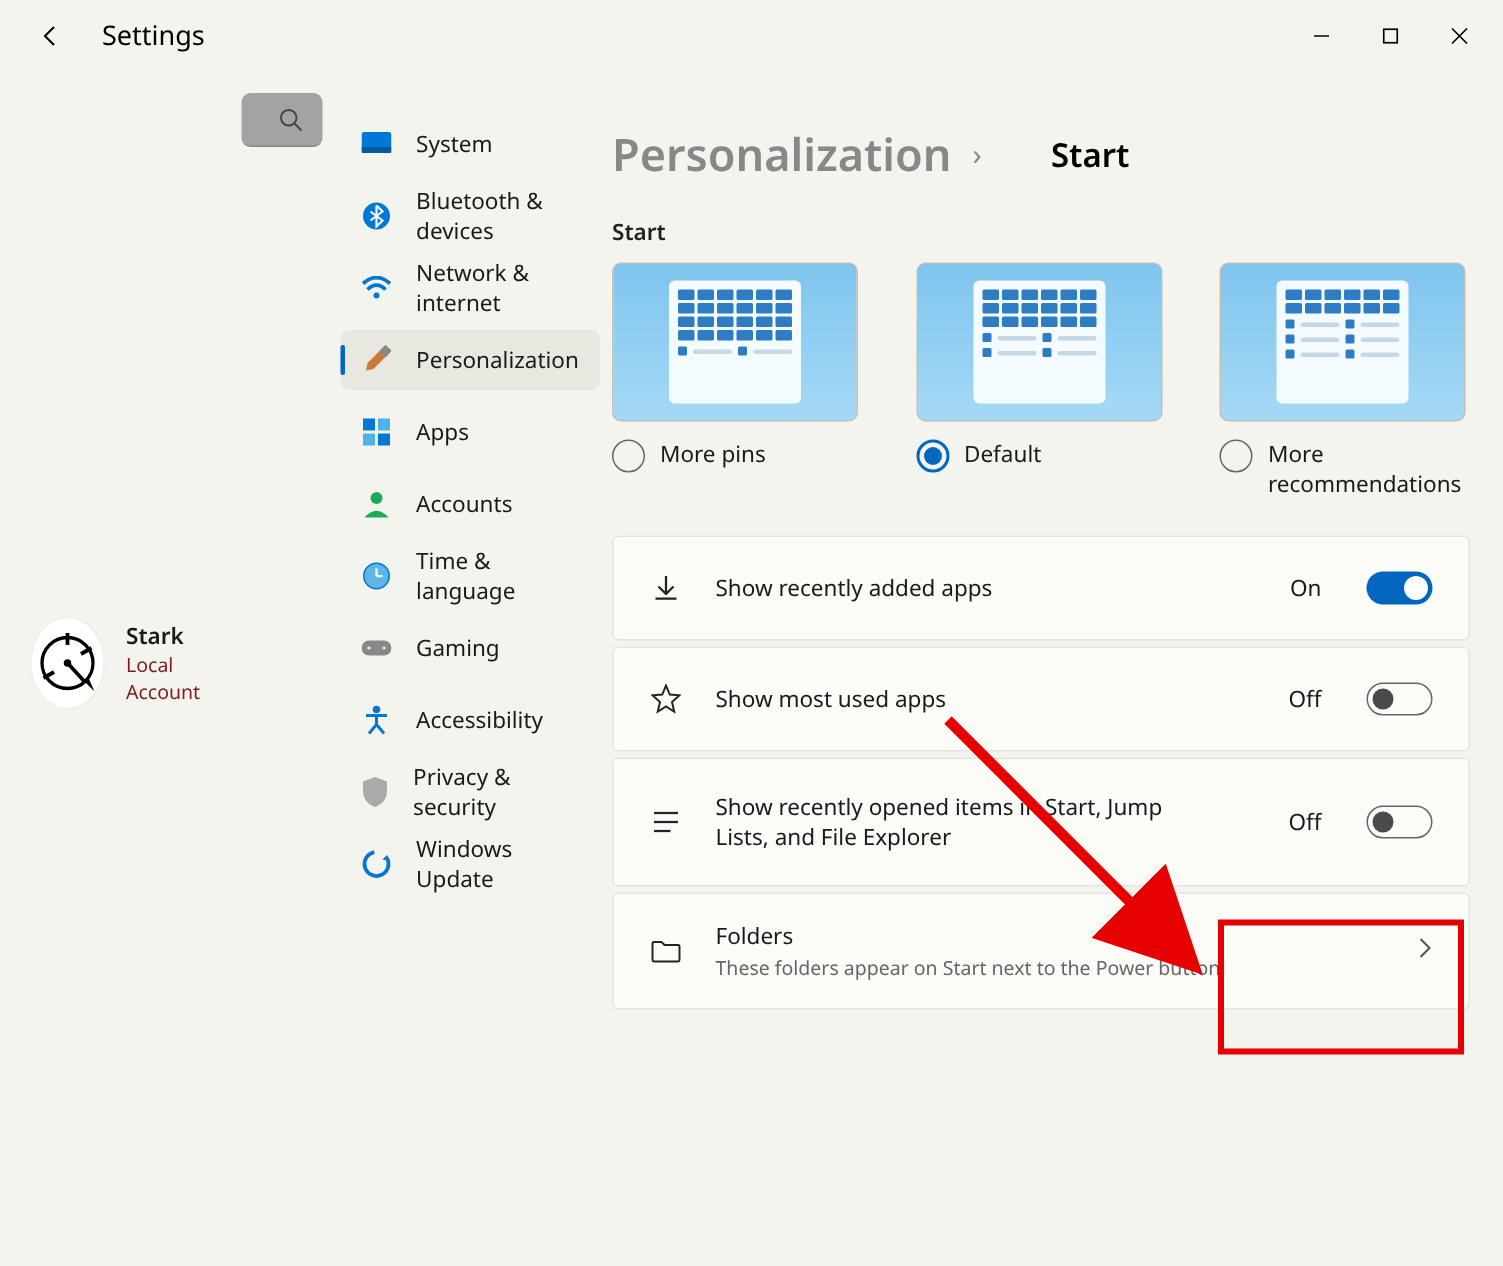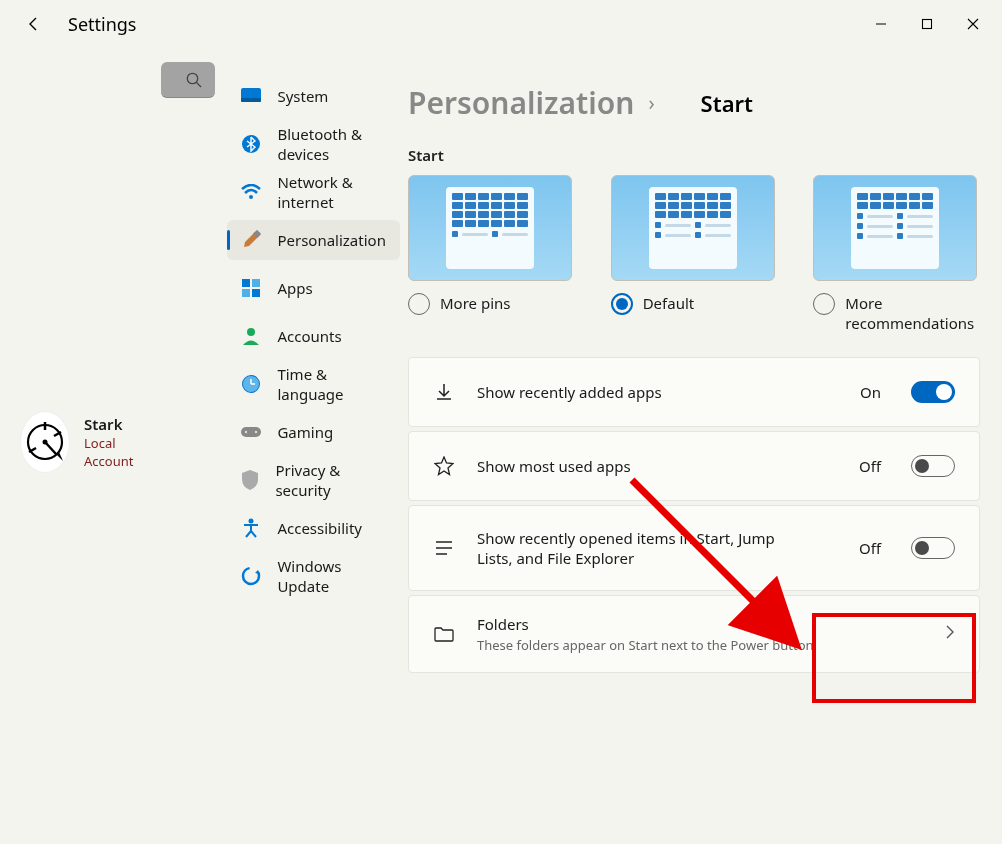--- a/index.html
+++ b/index.html
@@ -205,34 +205,34 @@
             <svg width="20" height="14" viewBox="0 0 20 14">
               <rect x="0" y="2" width="20" height="10" rx="5" fill="#888"></rect>
               <circle cx="5" cy="7" r="1.2" fill="#ddd"></circle>
               <circle cx="15" cy="7" r="1.2" fill="#ddd"></circle>
             </svg>
           </span>
         <span>Gaming</span>
       </div>
       <div class="nav-item">
         <span class="nav-icon">
+            <svg width="20" height="20">
+              <circle cx="10" cy="3" r="2.5" fill="#0078d4"></circle>
+              <path d="M3 7 L17 7 M10 7 L10 13 M10 13 L5 19 M10 13 L15 19" stroke="#0078d4" stroke-width="2" fill="none"></path>
+            </svg>
+          </span>
+        <span>Accessibility</span>
+      </div>
+      <div class="nav-item">
+        <span class="nav-icon">
             <svg width="18" height="20" viewBox="0 0 18 20">
               <path d="M9 0 L17 3 L17 9 Q17 17 9 20 Q1 17 1 9 L1 3 Z" fill="#aaa"></path>
             </svg>
           </span>
         <span>Privacy &amp; security</span>
-      </div>
-      <div class="nav-item">
-        <span class="nav-icon">
-            <svg width="20" height="20">
-              <circle cx="10" cy="3" r="2.5" fill="#0078d4"></circle>
-              <path d="M3 7 L17 7 M10 7 L10 13 M10 13 L5 19 M10 13 L15 19" stroke="#0078d4" stroke-width="2" fill="none"></path>
-            </svg>
-          </span>
-        <span>Accessibility</span>
       </div>
       <div class="nav-item">
         <span class="nav-icon">
             <svg width="20" height="20">
               <circle cx="10" cy="10" r="8" fill="none" stroke="#0078d4" stroke-width="2.5" stroke-dasharray="36 10"></circle>
               <polygon points="17,4 19,8 14,7" fill="#0078d4"></polygon>
             </svg>
           </span>
         <span>Windows Update</span>
       </div>

